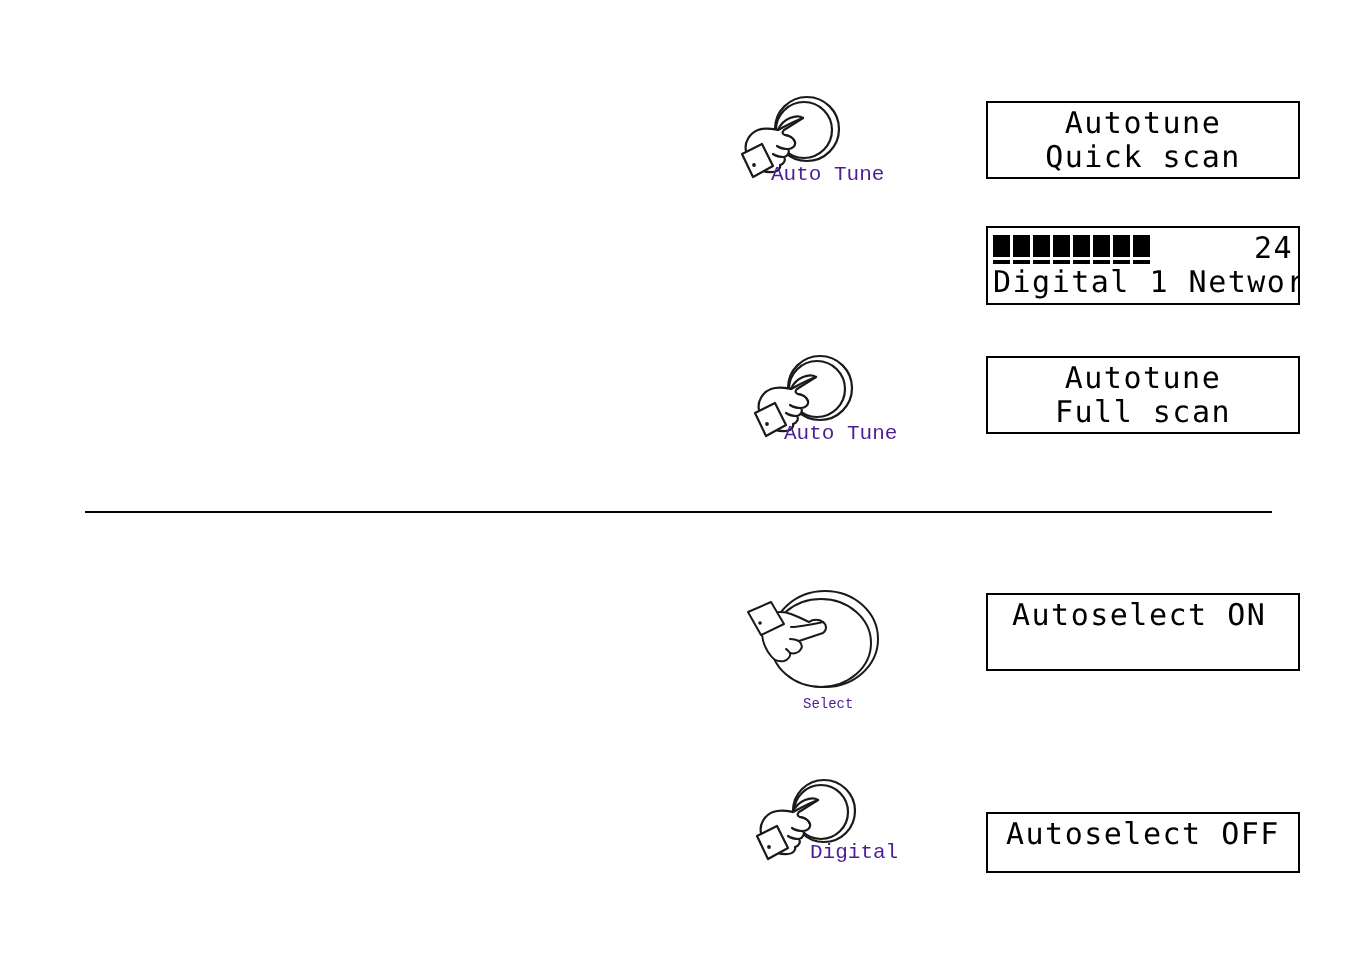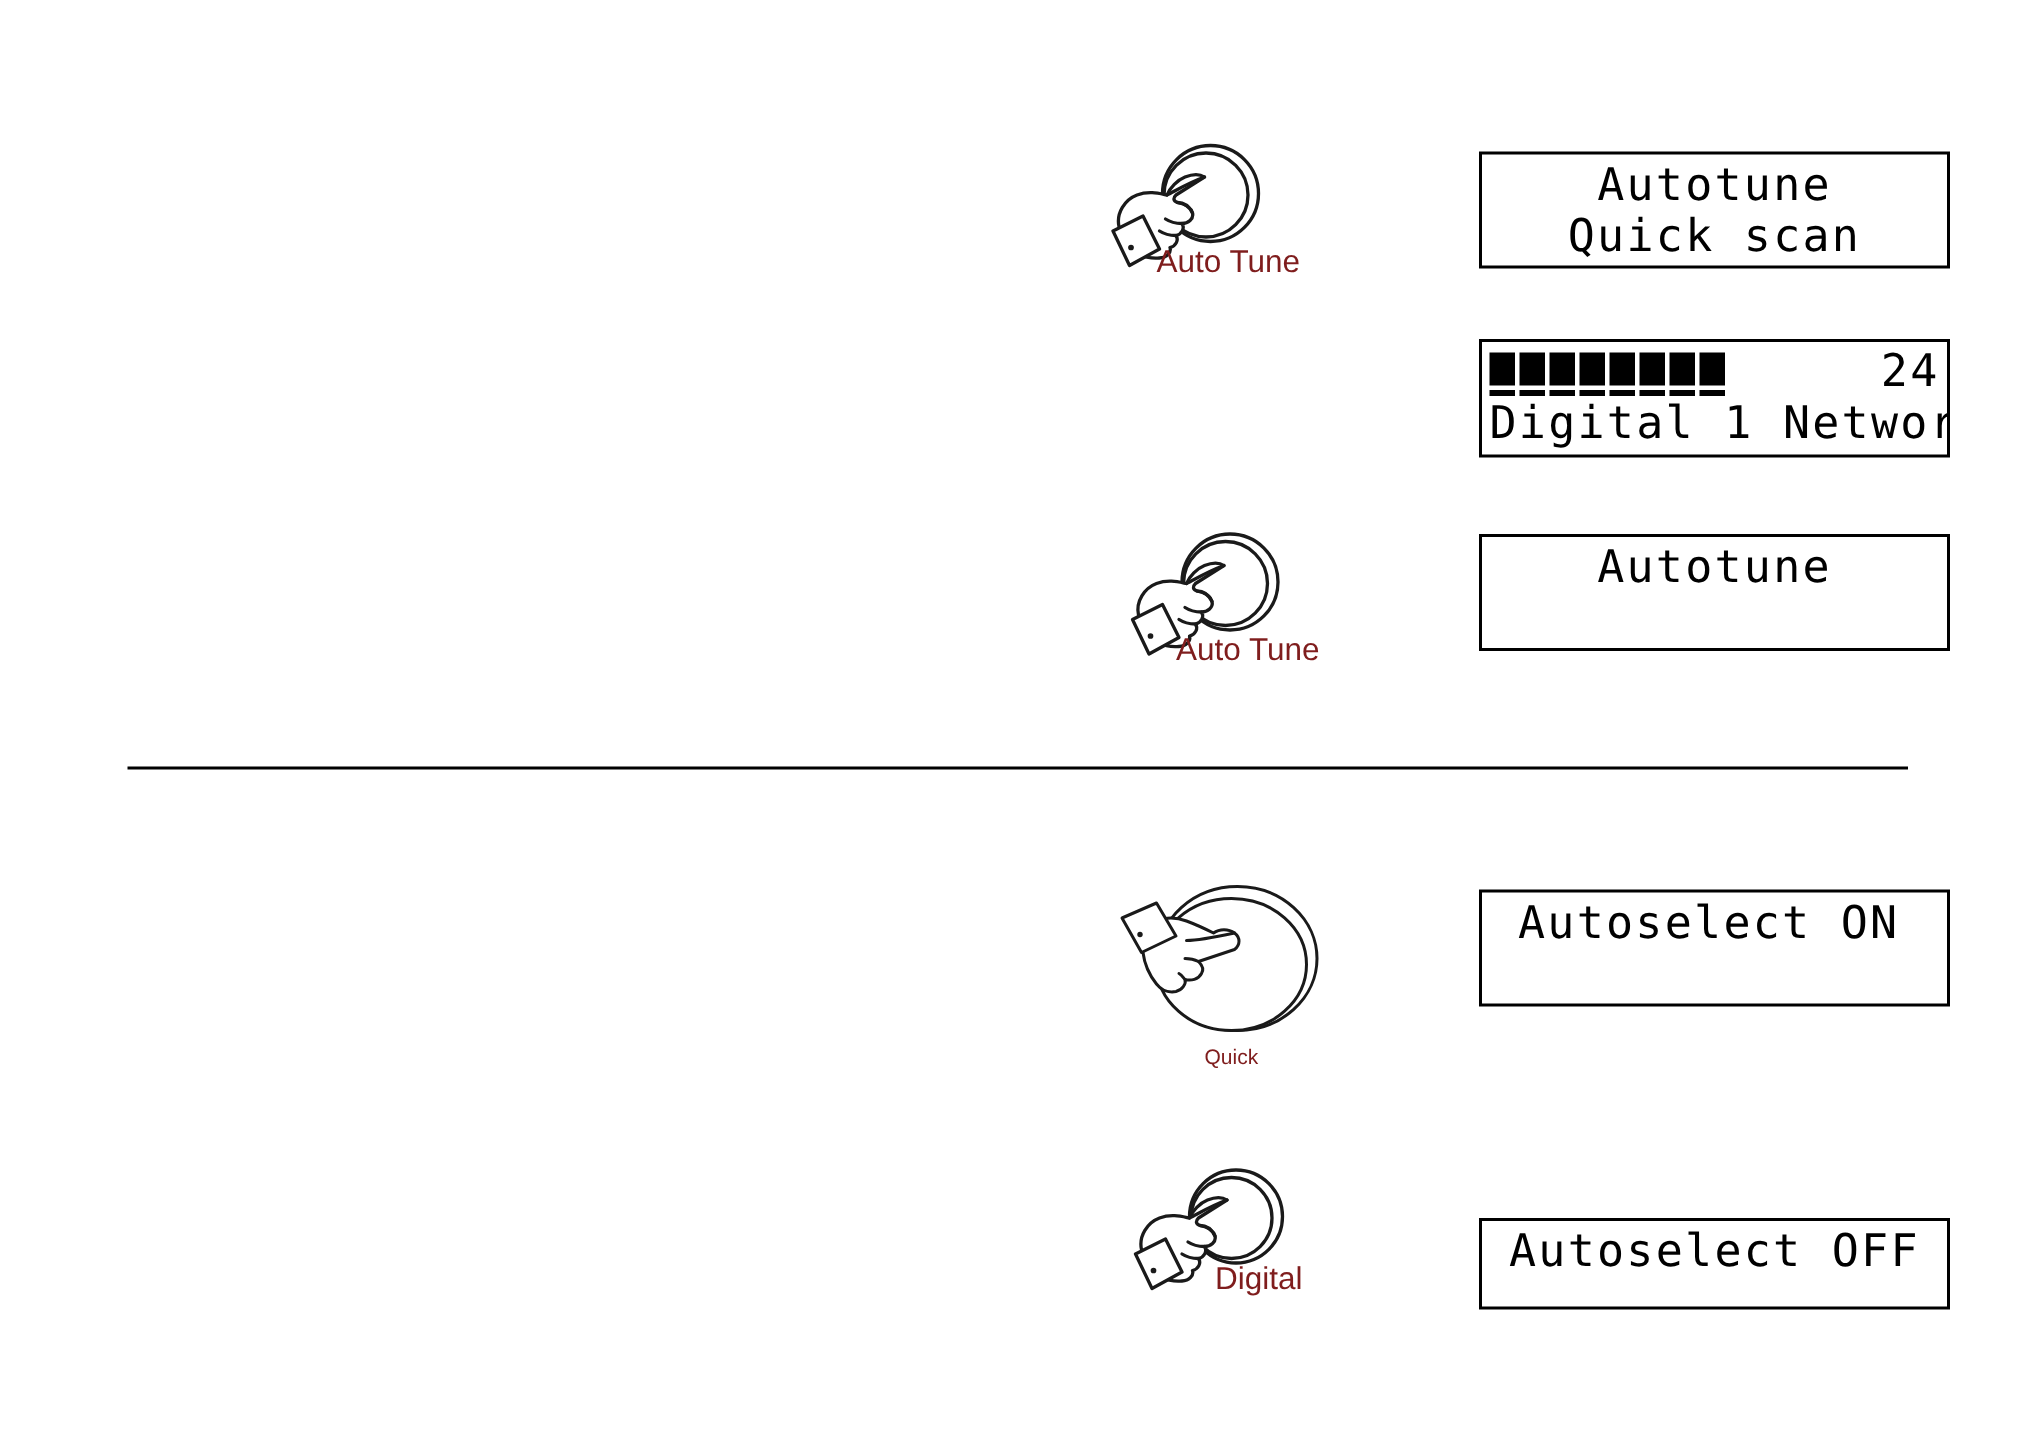--- a/index.html
+++ b/index.html
@@ -34,22 +34,22 @@
   
   .knob-fig {
     position: absolute;
   }
   .knob-fig svg {
     display: block;
     overflow: visible;
   }
   .knob-label {
     position: absolute;
-    font-family: Liberation Sans, sans-serif;
-    color: #7f1d1d;
+    font-family: Liberation Mono, monospace;
+    color: #4c1d95;
     white-space: nowrap;
   }
   .knob-label.big {
     font-size: 21px;
   }
   .knob-label.small {
     font-size: 14px;
   }
 
   
@@ -225,20 +225,21 @@
         <path fill="#ffffff" d="M2,58 L22,48 L33,70 L13,81 Z"></path>
         <circle cx="14" cy="69" r="1.9" fill="#1a1a1a" stroke="none"></circle>
       </g>
     </svg>
   </div>
   <div class="knob-label big" style="left:784px; top:422px;">Auto Tune</div>
 
   <div class="lcd" style="left:958px; top:356px; width:314px; height:78px;">
     <div class="lcd-inner">
       <div class="lcd-line center">Autotune</div>
+      <div class="lcd-line center">Full scan</div>
     </div>
   </div>
 
   <div class="divider"></div>
 
   <div class="knob-fig" style="left:743px; top:583px;">
     <svg width="150" height="120" viewBox="0 0 150 120">
       <g fill="none" stroke="#1a1a1a" stroke-width="2" stroke-linejoin="round" stroke-linecap="round">
 
         <ellipse cx="82" cy="56" rx="53" ry="48" fill="#ffffff"></ellipse>
@@ -258,21 +259,21 @@
 
         <path d="M48,44 C56,44 66,42 80,39"></path>
         <path d="M47,56 C50,56 54,57 56,58"></path>
         <path d="M43,66 C45,67 46,69 47,70"></path>
 
         <path fill="#ffffff" d="M5,29 L28,19 L41,41 L18,52 Z"></path>
         <circle cx="17" cy="40" r="1.8" fill="#1a1a1a" stroke="none"></circle>
       </g>
     </svg>
   </div>
-  <div class="knob-label small" style="left:803px; top:696px;">Quick</div>
+  <div class="knob-label small" style="left:803px; top:696px;">Select</div>
 
   <div class="lcd" style="left:958px; top:593px; width:314px; height:78px;">
     <div class="lcd-inner" style="left:24px;">
       <div class="lcd-line left">Autoselect ON</div>
       <div class="lcd-line left blank"></div>
     </div>
   </div>
 
   <div class="knob-fig" style="left:755px; top:778px;">
     <svg width="130" height="95" viewBox="0 0 130 95">

